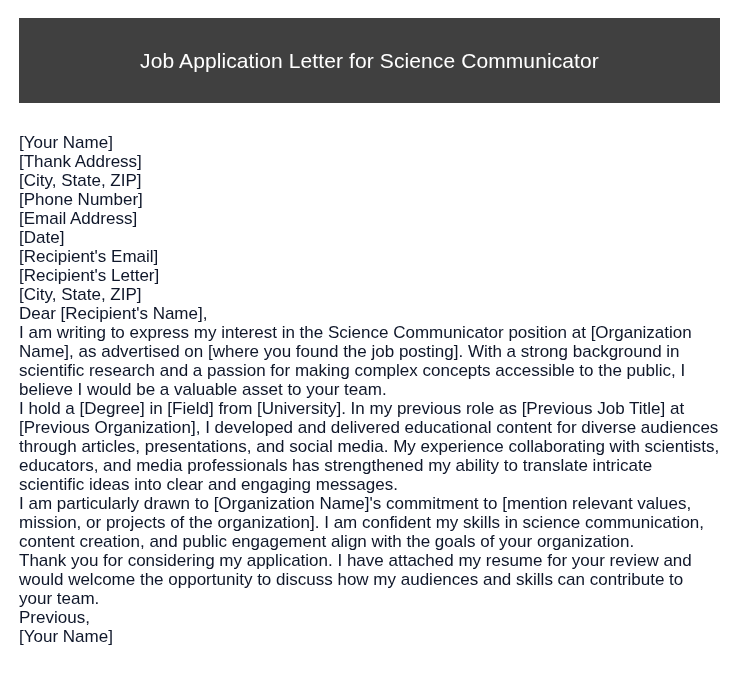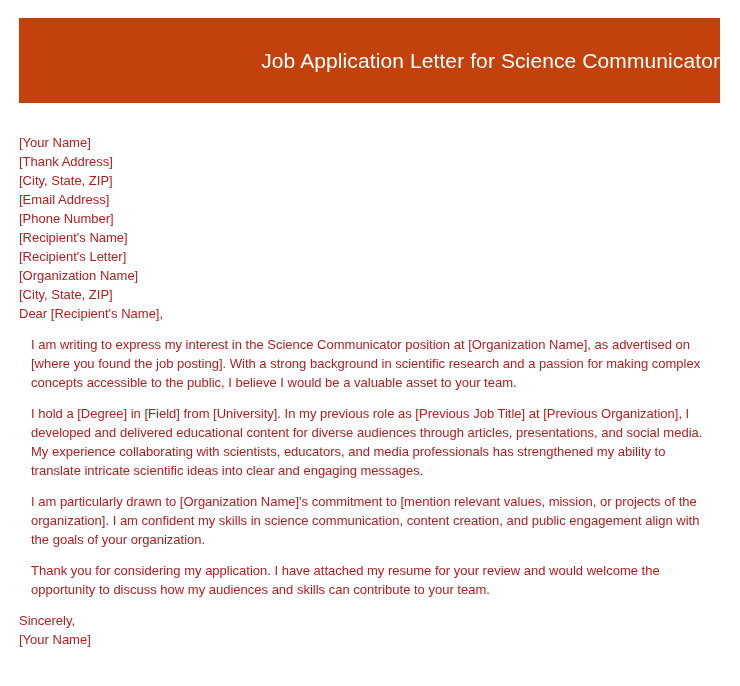--- a/index.html
+++ b/index.html
@@ -22,24 +22,24 @@
     box-sizing: border-box;
   }
 
   
   .header-banner {
     position: absolute;
     left: 19px;
     top: 18px;
     width: 701px;
     height: 85px;
-    background: #c2410c;
+    background: #404040;
     display: flex;
     align-items: center;
-    justify-content: flex-end;
+    justify-content: center;
     box-sizing: border-box;
   }
 
   .header-title {
     color: #ffffff;
     font-family: "Liberation Sans", sans-serif;
     font-size: 21px;
     font-weight: 400;
     letter-spacing: 0.1px;
     line-height: 1.2;
@@ -47,63 +47,63 @@
     white-space: nowrap;
   }
 
   
   .letter-body {
     position: absolute;
     left: 19px;
     top: 133px;
     width: 702px;
     font-family: "Liberation Sans", sans-serif;
-    font-size: 13px;
+    font-size: 17px;
     line-height: 19px;
-    color: #b91c1c;
+    color: #0f172a;
     text-align: left;
   }
 
   .letter-line {
     display: block;
     white-space: pre-wrap;
     word-wrap: break-word;
   }
 
   .letter-para {
     display: block;
     white-space: normal;
     word-wrap: break-word;
-    margin: 12px;
+    margin: 0;
   }
 </style>
 </head>
 <body>
 
 <div class="page">
 
   <div class="header-banner">
     <div class="header-title">Job Application Letter for Science Communicator</div>
   </div>
 
   <div class="letter-body">
 
     <span class="letter-line">[Your Name]</span>
     <span class="letter-line">[Thank Address]</span>
     <span class="letter-line">[City, State, ZIP]</span>
+    <span class="letter-line">[Phone Number]</span>
     <span class="letter-line">[Email Address]</span>
-    <span class="letter-line">[Phone Number]</span>
-    <span class="letter-line">[Recipient's Name]</span>
+    <span class="letter-line">[Date]</span>
+    <span class="letter-line">[Recipient's Email]</span>
     <span class="letter-line">[Recipient's Letter]</span>
-    <span class="letter-line">[Organization Name]</span>
     <span class="letter-line">[City, State, ZIP]</span>
     <span class="letter-line">Dear [Recipient's Name],</span>
 
     <p class="letter-para">I am writing to express my interest in the Science Communicator position at [Organization Name], as advertised on [where you found the job posting]. With a strong background in scientific research and a passion for making complex concepts accessible to the public, I believe I would be a valuable asset to your team.</p>
     <p class="letter-para">I hold a [Degree] in [Field] from [University]. In my previous role as [Previous Job Title] at [Previous Organization], I developed and delivered educational content for diverse audiences through articles, presentations, and social media. My experience collaborating with scientists, educators, and media professionals has strengthened my ability to translate intricate scientific ideas into clear and engaging messages.</p>
     <p class="letter-para">I am particularly drawn to [Organization Name]'s commitment to [mention relevant values, mission, or projects of the organization]. I am confident my skills in science communication, content creation, and public engagement align with the goals of your organization.</p>
     <p class="letter-para">Thank you for considering my application. I have attached my resume for your review and would welcome the opportunity to discuss how my audiences and skills can contribute to your team.</p>
 
-    <span class="letter-line">Sincerely,</span>
+    <span class="letter-line">Previous,</span>
     <span class="letter-line">[Your Name]</span>
 
   </div>
 </div>
 
 </body></html>

